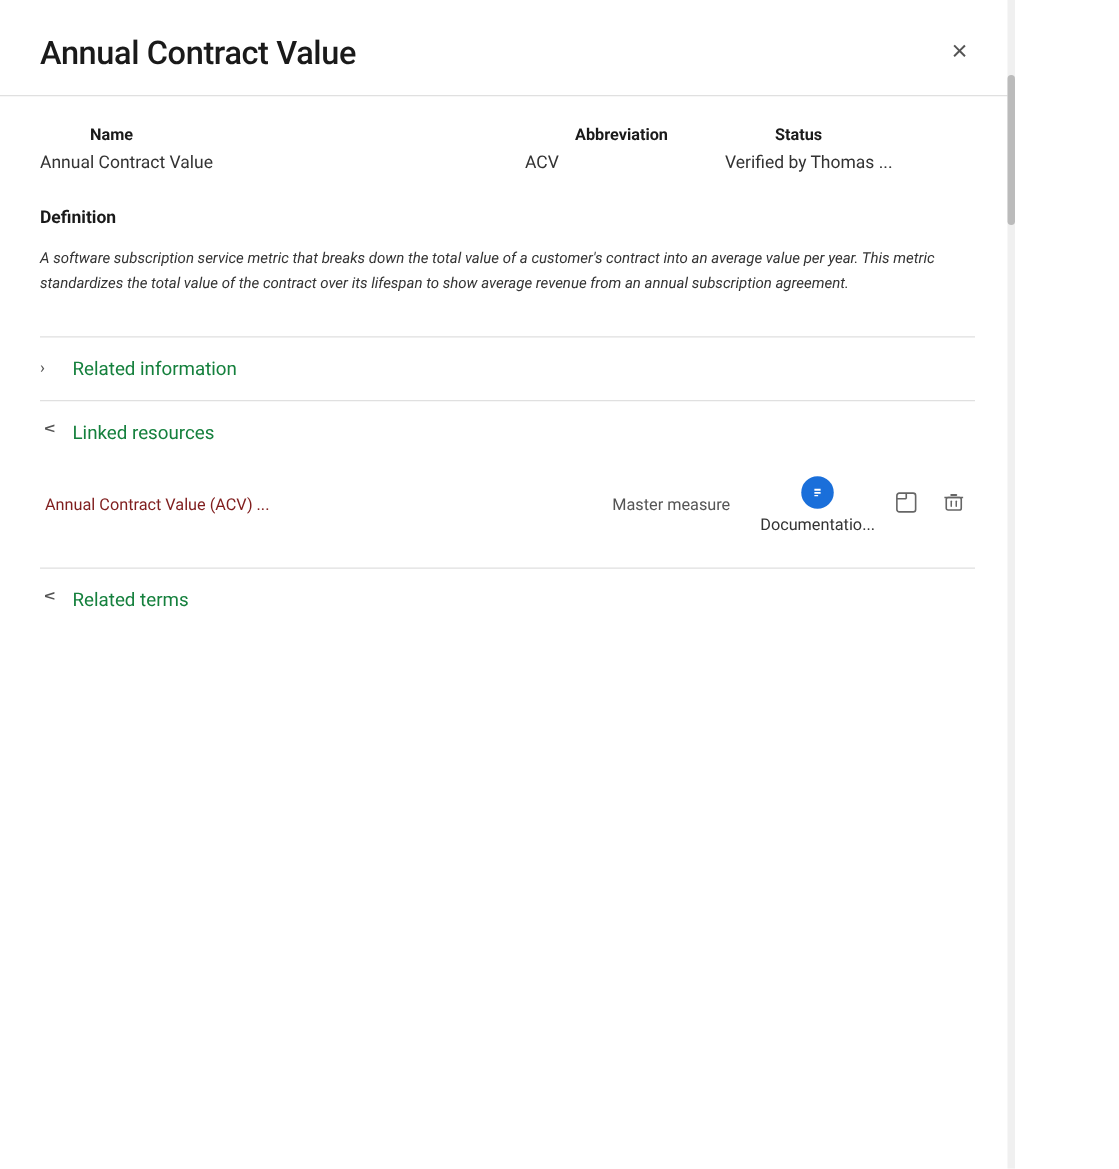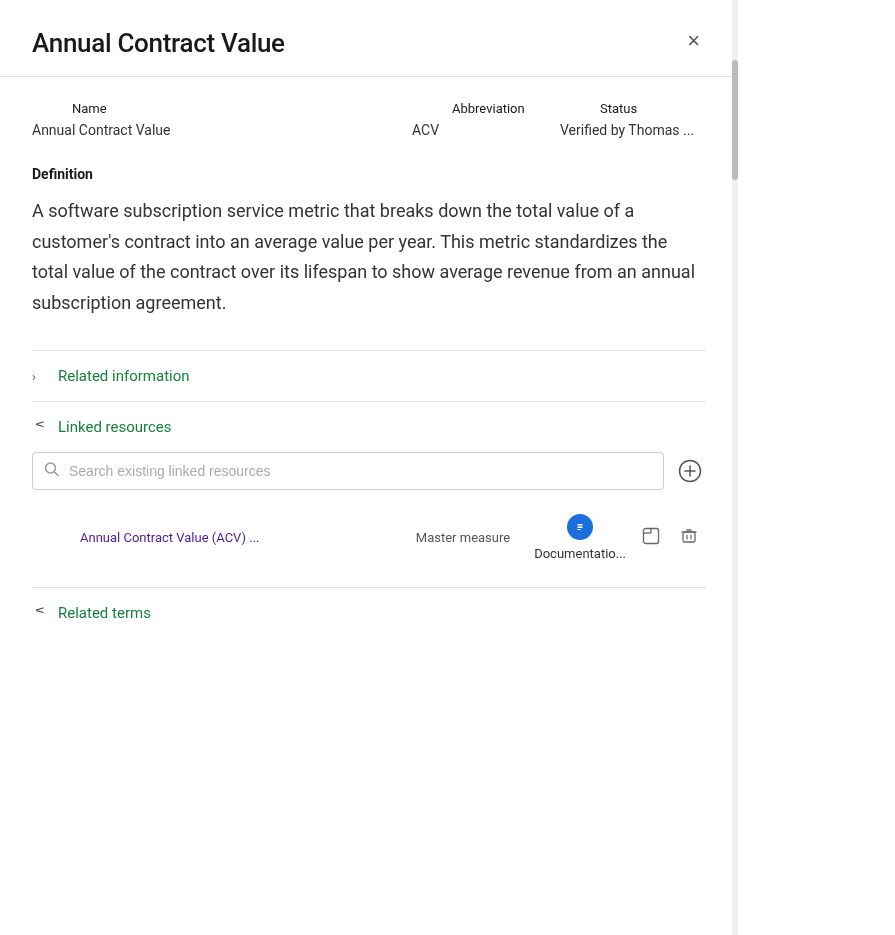--- a/index.html
+++ b/index.html
@@ -10,21 +10,21 @@
 
     body {
       font-family: -apple-system, BlinkMacSystemFont, 'Segoe UI', Roboto, sans-serif;
       background: #fff;
       width: 895px;
       min-height: 935px;
       color: #1a1a1a;
     }
 
     .panel {
-      width: 738px;
+      width: 812px;
       min-height: 935px;
       background: #fff;
       position: relative;
       overflow-y: auto;
     }
 
     .panel-header {
       display: flex;
       justify-content: space-between;
       align-items: flex-start;
@@ -70,26 +70,26 @@
       min-width: 300px;
     }
 
     .field-abbreviation {
       min-width: 140px;
       margin-left: 80px;
     }
 
     .field-status {
       min-width: 200px;
-      margin-left: 8px;
+      margin-left: 20px;
     }
 
     .field-label {
       font-size: 13px;
-      font-weight: 400;
+      font-weight: 700;
       color: #1a1a1a;
       padding-left: 40px;
     }
 
     .field-value {
       font-size: 14px;
       color: #333;
     }
 
     .definition-section {
@@ -97,23 +97,24 @@
     }
 
     .definition-label {
       font-size: 14px;
       font-weight: 700;
       color: #1a1a1a;
       margin-bottom: 14px;
     }
 
     .definition-text {
-      font-size: 18px;
+      font-size: 12px;
       color: #333;
       line-height: 1.7;
+      font-style: italic;
     }
 
     .collapsible-section {
       padding: 16px 0;
       border-top: 1px solid #e0e0e0;
       margin: 0;
     }
 
     .collapsible-header {
       display: flex;
@@ -195,23 +196,22 @@
 
     .linked-item-row {
       display: flex;
       align-items: center;
       padding: 10px 4px;
       gap: 8px;
     }
 
     .linked-item-text {
       font-size: 13px;
-      color: #4c1d95;
+      color: #7f1d1d;
       flex: 1;
-      margin-left: 44px;
     }
 
     .linked-item-badge {
       font-size: 13px;
       color: #555;
       margin-right: 16px;
     }
 
     .doc-link {
       display: flex;
@@ -321,38 +321,20 @@
       </div>
     </div>
 
     <div class="collapsible-section">
       <div class="collapsible-header">
         <span class="chevron-icon" style="transform: rotate(90deg); display:inline-block;">∨</span>
         <span class="section-title">Linked resources</span>
       </div>
       <div class="section-body">
 
-        <div class="search-row">
-          <div class="search-input-wrap">
-            <span class="search-icon-inner">
-              <svg width="15" height="15" viewBox="0 0 15 15" fill="none" xmlns="http://www.w3.org/2000/svg">
-                <circle cx="6.5" cy="6.5" r="5" stroke="#999" stroke-width="1.5"></circle>
-                <line x1="10.5" y1="10.5" x2="14" y2="14" stroke="#999" stroke-width="1.5" stroke-linecap="round"></line>
-              </svg>
-            </span>
-            <input class="search-input" type="text" placeholder="Search existing linked resources" style="">
-          </div>
-          <button class="add-btn">
-            <svg width="24" height="24" viewBox="0 0 24 24" fill="none" xmlns="http://www.w3.org/2000/svg">
-              <circle cx="12" cy="12" r="10.5" stroke="#555" stroke-width="1.5"></circle>
-              <line x1="12" y1="7" x2="12" y2="17" stroke="#555" stroke-width="1.5" stroke-linecap="round"></line>
-              <line x1="7" y1="12" x2="17" y2="12" stroke="#555" stroke-width="1.5" stroke-linecap="round"></line>
-            </svg>
-          </button>
-        </div>
 
         <div class="linked-item-row">
           <span class="linked-item-text">Annual Contract Value (ACV) ...</span>
           <span class="linked-item-badge">Master measure</span>
           <div class="doc-link">
             <div class="doc-icon">
               <svg viewBox="0 0 14 14" xmlns="http://www.w3.org/2000/svg">
                 <circle cx="7" cy="7" r="6" fill="#1a6fda"></circle>
                 <path d="M4.5 4h5v1.5H4.5zm0 2.5h5V8H4.5zm0 2.5h3V10h-3z" fill="white"></path>
               </svg>

